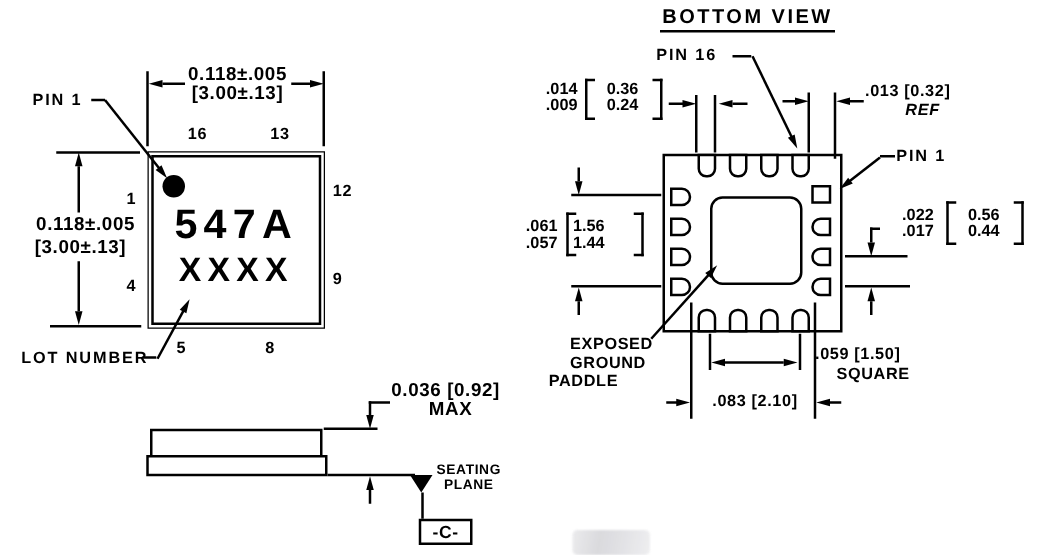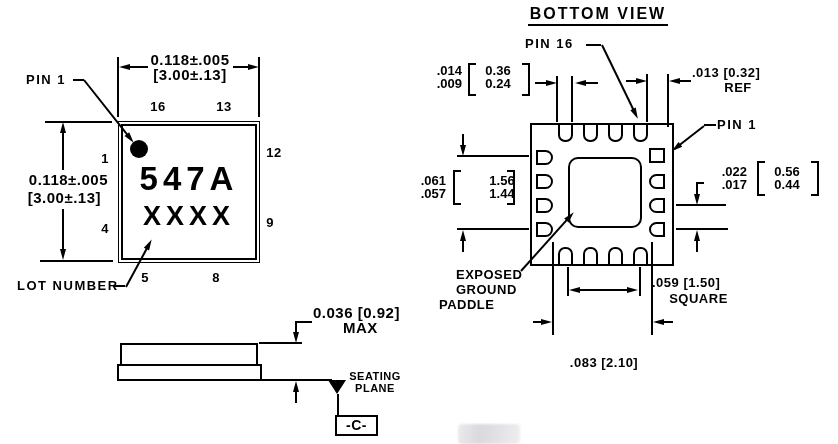--- a/index.html
+++ b/index.html
@@ -168,28 +168,28 @@
     <div class="ar l" style="left:575px;top:79.5px;"></div>
     <div class="hl" style="left:586px;top:82px;width:12px;"></div>
 
     <div class="hl" style="left:626px;top:80px;width:11px;"></div>
     <div class="ar r" style="left:636px;top:77.5px;"></div>
     <div class="vl" style="left:646px;top:74px;height:48px;"></div>
     <div class="vl" style="left:667px;top:74px;height:53px;"></div>
     <div class="ar l" style="left:669px;top:77.5px;"></div>
     <div class="hl" style="left:680px;top:80px;width:11px;"></div>
     <div class="txt t13" style="left:692px;top:66px;">.013 [0.32]</div>
-    <div class="txt t13 ctr" style="left:692px;top:81px;width:92px;">REF</div>
+    <div class="txt t13 ctr" style="left:692px;top:81px;width:92px;font-style:italic;">REF</div>
 
     <div class="stack rgt" style="left:410px;top:174px;width:36px;">
       <div>.061</div>
         <div>.057</div>
     </div>
     <div class="brkL" style="left:453px;top:170px;height:31px;"></div>
-    <div class="stack ctr" style="left:482px;top:174px;width:40px;">
+    <div class="stack ctr" style="left:451px;top:174px;width:40px;">
       <div>1.56</div>
         <div>1.44</div>
     </div>
     <div class="brkR" style="left:507px;top:170px;height:31px;"></div>
     <div class="hl" style="left:457px;top:155px;width:72px;"></div>
     <div class="hl" style="left:457px;top:228px;width:72px;"></div>
     <div class="vl" style="left:462px;top:134px;height:11px;"></div>
     <div class="ar d" style="left:459.5px;top:145px;"></div>
     <div class="ar u" style="left:459.5px;top:230px;"></div>
     <div class="vl" style="left:462px;top:241px;height:11px;"></div>
@@ -215,21 +215,21 @@
     <div class="ar l" style="left:569px;top:286.5px;"></div>
     <div class="hl" style="left:580px;top:289px;width:47px;"></div>
     <div class="ar r" style="left:627px;top:286.5px;"></div>
     <div class="txt t13" style="left:652px;top:276px;">.059 [1.50]</div>
     <div class="txt t13 ctr" style="left:652px;top:292px;width:93px;">SQUARE</div>
 
     <div class="hl" style="left:533px;top:321px;width:9px;"></div>
     <div class="ar r" style="left:541px;top:318.5px;"></div>
     <div class="ar l" style="left:653px;top:318.5px;"></div>
     <div class="hl" style="left:664px;top:321px;width:9px;"></div>
-    <div class="txt t13 ctr" style="left:556px;top:314px;width:96px;margin-top:42px;">.083 [2.10]</div>
+    <div class="txt t13 ctr" style="left:556px;top:314px;width:96px;">.083 [2.10]</div>
 
     <div class="txt t13" style="left:456px;top:268px;line-height:14px;">EXPOSED</div>
     <div class="txt t13" style="left:456px;top:283px;line-height:14px;">GROUND</div>
     <div class="txt t13" style="left:439px;top:298px;line-height:14px;">PADDLE</div>
     <div class="ld" style="left:521px;top:270px;width:69px;transform:rotate(-48.1deg);">
         <span class="tip"></span>
       </div>
   </div>
 
   <div style="position:absolute;left:458px;top:424px;width:62px;height:20px;border-radius:4px;

